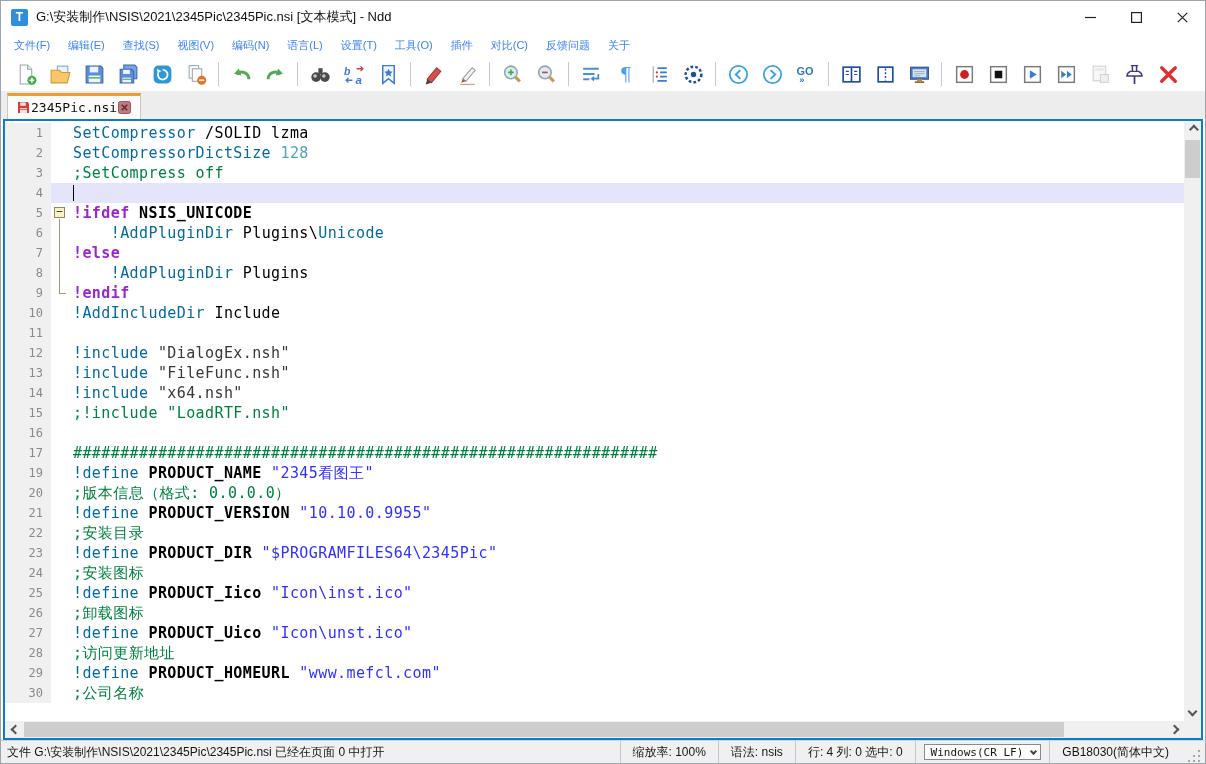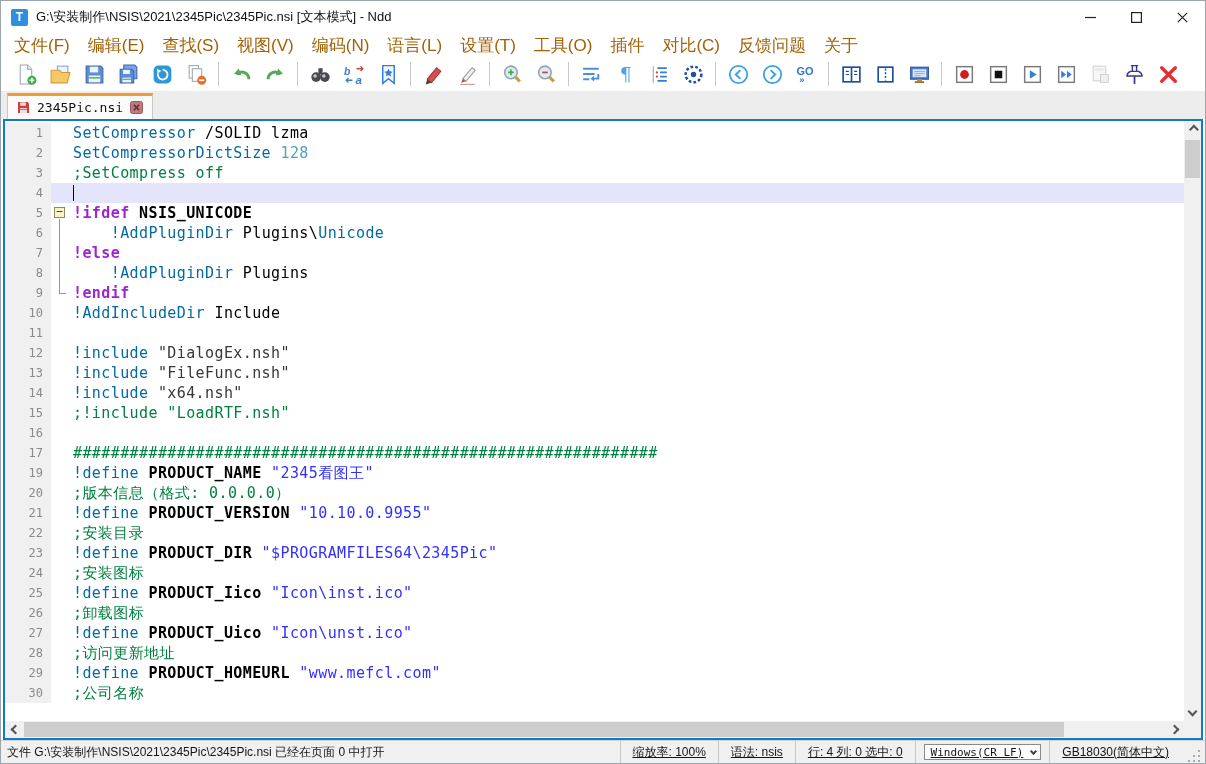--- a/index.html
+++ b/index.html
@@ -11,33 +11,33 @@
   .titlebar { height:32px; display:flex; align-items:center; background:#fff; padding-left:10px; flex:0 0 auto; }
   .app-icon { width:17px; height:17px; background:#2f8fdd; color:#fff; font-weight:bold; font-size:12px;
               display:flex; align-items:center; justify-content:center; border-radius:2px; position:relative; }
   .title-text { font-size:13px; color:#101010; margin-left:8px; white-space:nowrap;text-align:center; }
   .win-controls { margin-left:auto; display:flex; height:32px; }
   .win-btn { width:46px; height:32px; display:flex; align-items:center; justify-content:center; }
   .win-btn svg { display:block; }
 
   
   .menubar { height:24px; display:flex; align-items:center; background:#fff; padding-left:4px; flex:0 0 auto; }
-  .menu-item { font-size:17px; color:#a16207; padding:3px 9px; cursor:default; }
+  .menu-item { font-size:11px; color:#3b82f6; padding:3px 9px; cursor:default; }
 
   
   .toolbar { height:34px; display:flex; align-items:center; background:#fff; padding-left:8px; flex:0 0 auto; }
   .tb-btn { width:34px; height:28px; display:flex; align-items:center; justify-content:center; }
   .tb-btn svg { width:23px; height:23px; display:block; }
   .tb-btn.dim { opacity:.45; filter:grayscale(1); }
   .tb-sep { width:1px; height:24px; background:#c9c9c9; margin:0 5px; }
 
   
   .tabbar { height:28px; background:#ededed; display:flex; align-items:flex-end; padding-left:6px; flex:0 0 auto; }
   .tab { height:26px; background:#fbfbfb; border:1px solid #c8c8c8; border-bottom:none; border-top:3px solid #f59b2d;
-         display:flex; align-items:center; padding:0 9px; gap:7px; }
+         display:flex; align-items:center; padding:0 9px; gap:1px; }
   .tab-label { font-family:"DejaVu Sans Mono",monospace; font-size:13px; color:#111; }
   .tab-mod svg, .tab-close svg { display:block; }
 
   
   .editor-outer { flex:1 1 auto; margin:0 2px; border:2px solid #0f7ac8; position:relative; background:#fff; overflow:hidden; }
   .code-scroll { position:absolute; left:0; top:0; right:17px; bottom:17px; overflow:hidden; background:#fff; }
   .code-area { padding-top:2px; }
   .row { display:flex; height:20px; line-height:20px; font-family:"DejaVu Sans Mono",monospace; font-size:15px; white-space:pre; }
   .ln { flex:0 0 46px; background:#f0f0f0; color:#8a8a8a; font-size:12px; text-align:right; padding-right:8px; }
   .fold { flex:0 0 18px; position:relative; }
@@ -70,21 +70,21 @@
   .chev.down { transform:rotate(-45deg); margin-top:-3px; }
   .chev.left { transform:rotate(45deg); margin-left:3px; }
   .chev.right { transform:rotate(225deg); margin-right:3px; }
   .v-thumb { position:absolute; left:1px; width:15px; top:19px; height:38px; background:#cdcdcd; }
   .h-thumb { position:absolute; top:1px; height:15px; left:19px; width:1040px; background:#cdcdcd; }
 
   
   .statusbar { height:23px; flex:0 0 auto; background:#f0f0f0; border-top:1px solid #d4d4d4; display:flex; align-items:center;
                font-size:12px; color:#151515; padding:0 4px 0 6px; }
   .sb-left { white-space:nowrap; }
-  .sb-right { margin-left:auto; display:flex; align-items:center; height:100%;text-decoration:underline; }
+  .sb-right { margin-left:auto; display:flex; align-items:center; height:100%; }
   .seg { padding:0 12px; display:flex; align-items:center; height:100%; border-left:1px solid #c6c6c6; white-space:nowrap; }
   .eol-box { border:1px solid #8a8a8a; background:#fdfdfd; height:16px; display:flex; align-items:center;
              padding:0 4px 0 6px; gap:8px; font-family:"DejaVu Sans Mono",monospace; font-size:11px; }
   .eol-box .chev { width:5px; height:5px; border-color:#444; transform:rotate(-45deg); margin-top:-2px; }
   .grip { width:14px; height:14px; position:relative; margin-left:6px; align-self:flex-end; }
   .grip span { position:absolute; width:2px; height:2px; background:#a9a9a9; }
 </style>
 </head>
 <body>
 

